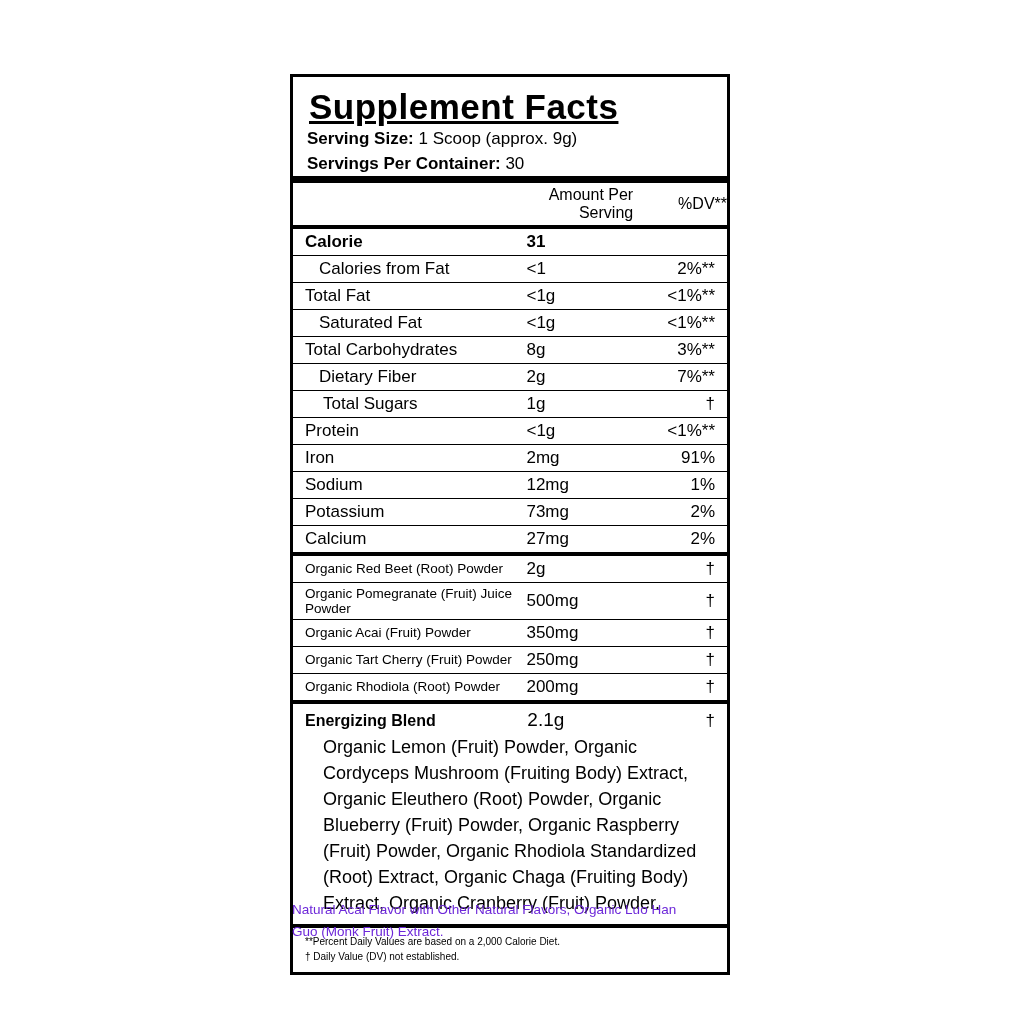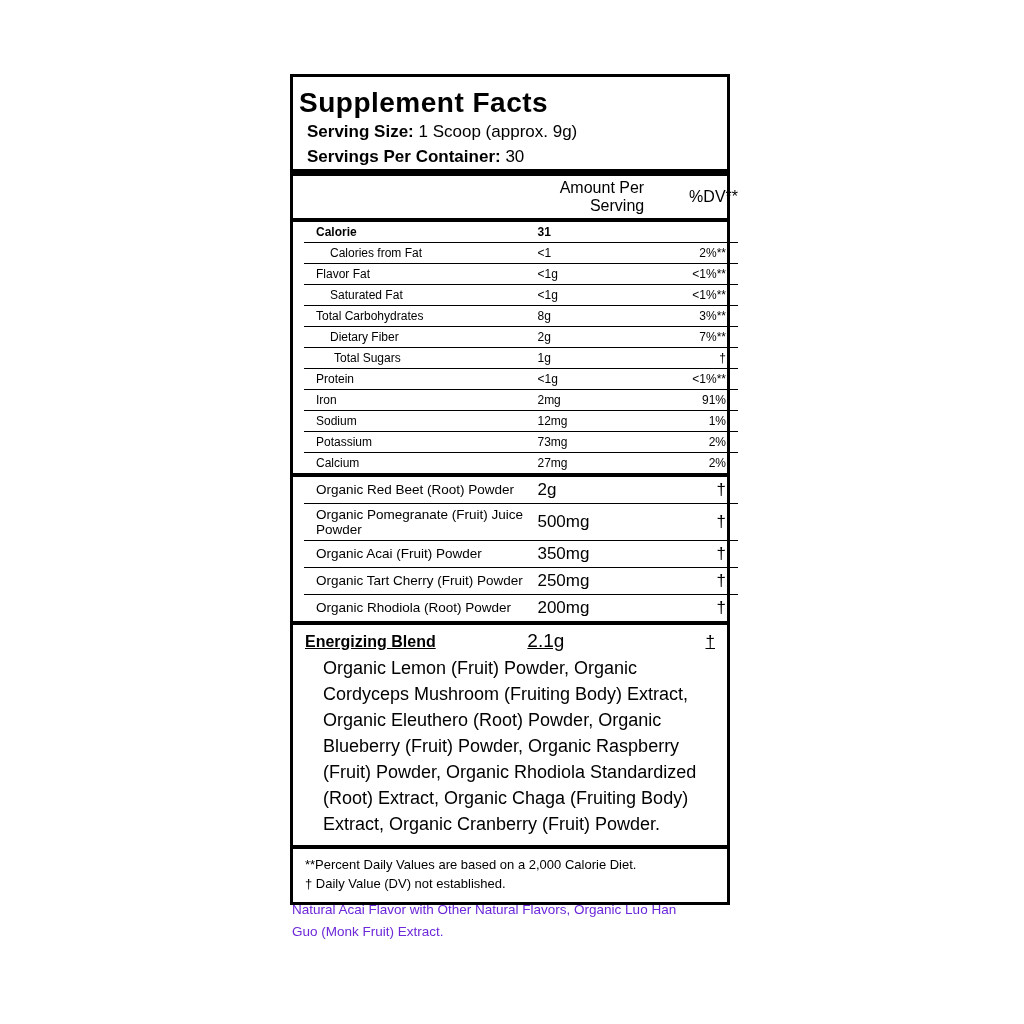--- a/index.html
+++ b/index.html
@@ -26,26 +26,27 @@
     left: 290px;
     top: 74px;
     width: 440px;
     box-sizing: border-box;
     border: 3px solid #000;
     background: #fff;
   }
 
   
   .sf-title {
-    font-size: 28px;
+    font-size: 35px;
     font-weight: bold;
     letter-spacing: 0.5px;
     line-height: 1.0;
-    padding: 12px 14px 2px 6px;
+    padding: 12px 14px 2px 16px;
     white-space: nowrap;
+    text-decoration: underline;
   }
   .serving-line {
     font-size: 17px;
     padding: 2px 14px 0 14px;
     line-height: 1.35;
   }
   .serving-line:last-child { padding-bottom: 9px; }
   .serving-line b { font-weight: bold; }
 
   .rule-thick {
@@ -53,21 +54,20 @@
   }
   .rule-med {
     border-top: 4px solid #000;
   }
 
   
   table.sf {
     width: 100%;
     border-collapse: collapse;
     table-layout: fixed;
-    margin-left: 11px;
   }
   table.sf td {
     vertical-align: middle;
     padding: 3px 0;
   }
   .col-name   { width: 54%; padding-left: 12px !important; }
   .col-amt    { width: 27%; }
   .col-dv     { width: 19%; text-align: right; padding-right: 12px !important; }
 
   .hdr-row td {
@@ -78,21 +78,21 @@
   .hdr-amt {
     text-align: right;
     padding-right: 6px;
   }
   .hdr-dv {
     text-align: right;
     padding-right: 12px;
   }
 
   .nutr-row td {
-    font-size: 12px;
+    font-size: 17px;
     border-top: 1px solid #000;
     padding-top: 4px;
     padding-bottom: 4px;
   }
   .nutr-row.first td { border-top: none; }
   .nutr-row td.col-name { font-weight: normal; }
   .nutr-row.bold td { font-weight: bold; }
   .indent1 { padding-left: 26px !important; }
   .indent2 { padding-left: 30px !important; }
 
@@ -107,21 +107,20 @@
   .ing-row td.col-dv  { font-size: 17px; }
 
   .dagger { font-size: 17px; }
 
   
   .blend-wrap { padding: 5px 0 7px 0; }
   .blend-head {
     display: flex;
     align-items: baseline;
     font-size: 16px;
-    text-decoration: underline;
   }
   .blend-name {
     width: 54%;
     font-weight: bold;
     padding-left: 12px;
     box-sizing: border-box;
   }
   .blend-amt {
     width: 27%;
     font-size: 19px;
@@ -135,21 +134,21 @@
     box-sizing: border-box;
   }
   .blend-body {
     font-size: 18px;
     line-height: 1.45;
     padding: 3px 16px 0 30px;
   }
 
   
   .footnotes {
-    font-size: 13px;
+    font-size: 10px;
     line-height: 1.5;
     padding: 6px 12px 8px 12px;
   }
 
   
   .caption {
     position: absolute;
     left: 292px;
     top: 899px;
     width: 400px;
@@ -197,21 +196,21 @@
             <td class="col-name">Calorie</td>
             <td class="col-amt">31</td>
             <td class="col-dv"></td>
           </tr>
           <tr class="nutr-row">
             <td class="col-name indent1">Calories from Fat</td>
             <td class="col-amt">&lt;1</td>
             <td class="col-dv">2%**</td>
           </tr>
           <tr class="nutr-row">
-            <td class="col-name">Flavor Fat</td>
+            <td class="col-name">Total Fat</td>
             <td class="col-amt">&lt;1g</td>
             <td class="col-dv">&lt;1%**</td>
           </tr>
           <tr class="nutr-row">
             <td class="col-name indent1">Saturated Fat</td>
             <td class="col-amt">&lt;1g</td>
             <td class="col-dv">&lt;1%**</td>
           </tr>
           <tr class="nutr-row">
             <td class="col-name">Total Carbohydrates</td>

